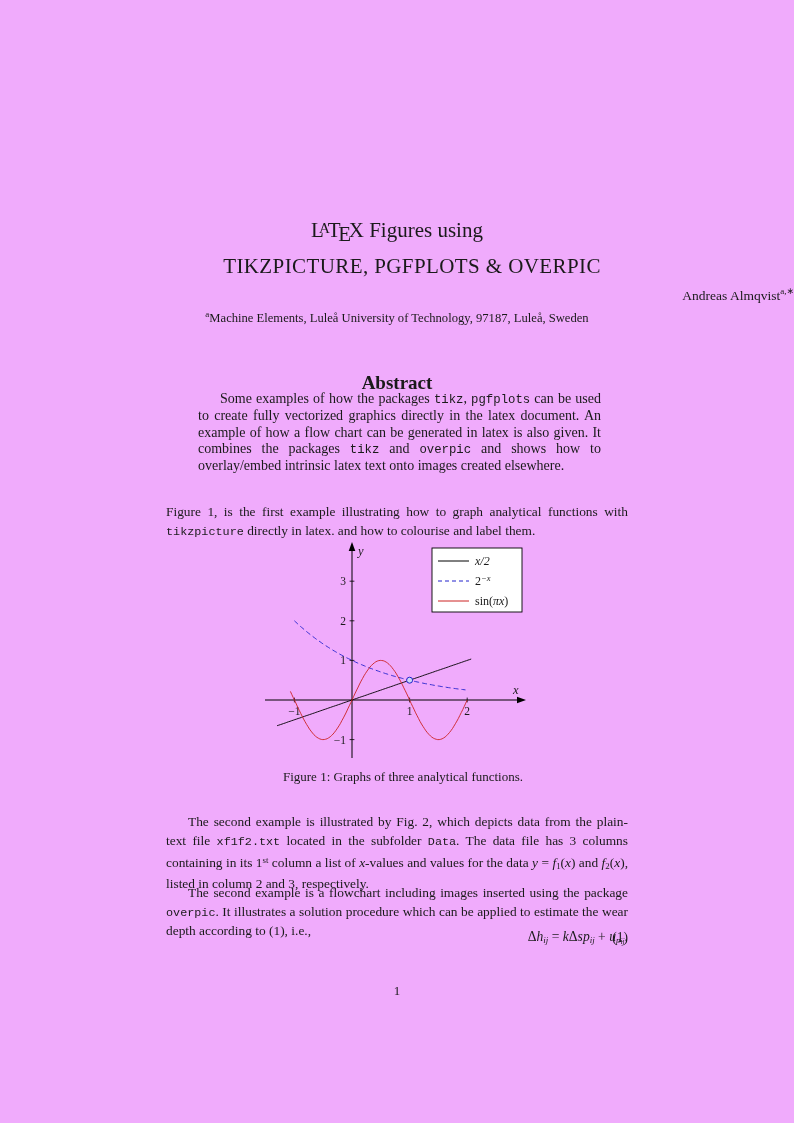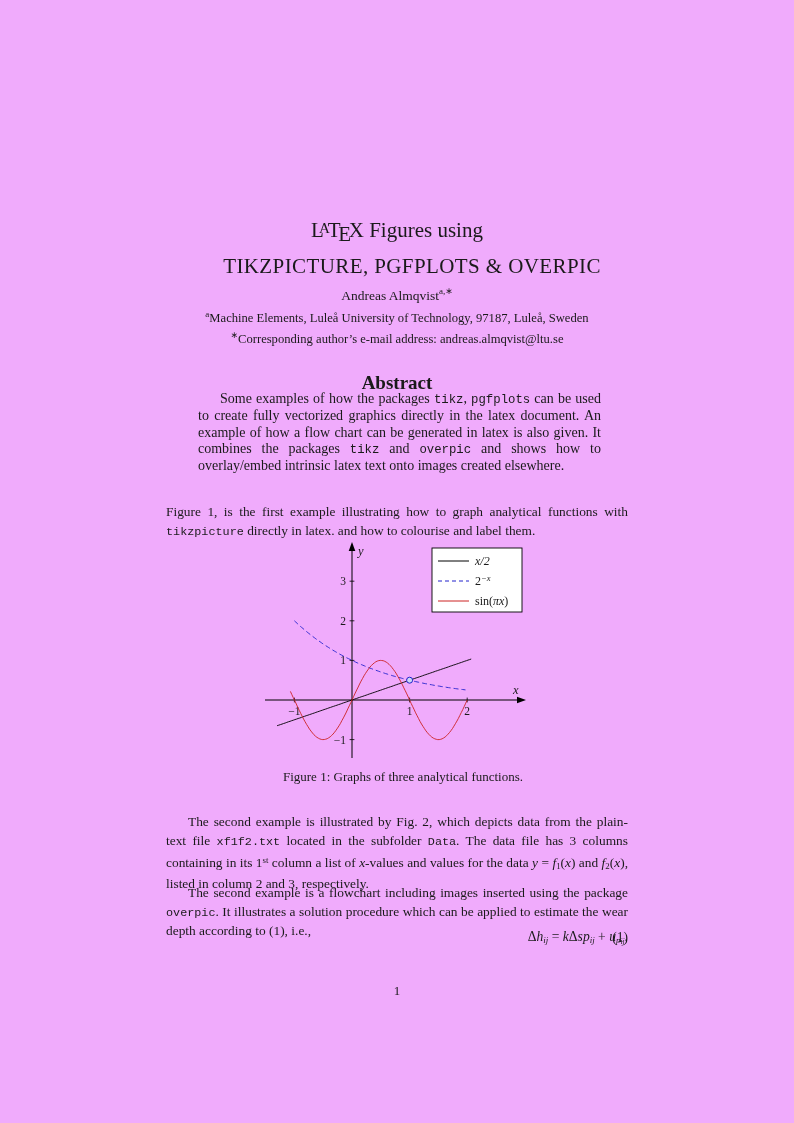--- a/index.html
+++ b/index.html
@@ -7,21 +7,21 @@
     position:relative; width:794px; height:1123px; background:#f0abfc;
     font-family:"Liberation Serif", serif; color:#1a1a1a; overflow:hidden;
   }
   
   .title-block { position:absolute; top:212px; left:0; right:0; text-align:center; }
   .tline { font-size:21px; line-height:32px; }
   .tline2 { letter-spacing:0.4px;padding-left:30px; }
   .latex-logo .lga { font-size:0.72em; vertical-align:0.24em; margin-left:-0.33em; margin-right:-0.14em; }
   .latex-logo .lge { vertical-align:-0.21em; margin-left:-0.11em; margin-right:-0.11em; }
   
-  .author-name { position:absolute; top:286px; left:0; right:0; text-align:center; font-size:13.5px; }
+  .author-name { position:absolute; top:286px; left:0; right:0; text-align:right; font-size:13.5px; }
   .author-aff  { position:absolute; top:309px; left:0; right:0; text-align:center; font-size:12.6px; }
   .author-mail { position:absolute; top:330px; left:0; right:0; text-align:center; font-size:12.6px; }
   sup.marker { font-size:9px; vertical-align:super; }
   
   .abstract-heading { position:absolute; top:372px; left:0; right:0; text-align:center;
                       font-weight:bold; font-size:19px; }
   .abstract-body { position:absolute; top:391px; left:198px; width:403px;
                    font-size:14px; line-height:16.3px; text-align:justify; text-indent:22px; }
   
   .para { position:absolute; left:166px; width:462px; font-size:13.4px; line-height:18.2px; text-align:justify; }
@@ -59,23 +59,20 @@
       <span class="latex-logo"><span>L</span><span class="lga">A</span><span>T</span><span class="lge">E</span><span>X</span></span><span> Figures using</span>
     </div>
     <div class="tline tline2">TIKZPICTURE, PGFPLOTS &amp; OVERPIC</div>
   </div>
 
   <div class="author-name">
     <span>Andreas Almqvist</span><sup class="marker">a,∗</sup>
   </div>
   <div class="author-aff">
     <sup class="marker">a</sup><span>Machine Elements, Luleå University of Technology, 97187, Luleå, Sweden</span>
-  </div>
-  <div class="author-mail">
-    <sup class="marker">∗</sup><span>Corresponding author’s e-mail address: andreas.almqvist@ltu.se</span>
   </div>
 
   <div class="abstract-heading">Abstract</div>
   <div class="abstract-body"><span class="seg-plain">Some examples of how the packages </span><span class="seg-mono">tikz</span><span class="seg-plain">, </span><span class="seg-mono">pgfplots</span><span class="seg-plain"> can be used to create fully vectorized graphics directly in the latex document. An example of how a flow chart can be generated in latex is also given. It combines the packages </span><span class="seg-mono">tikz</span><span class="seg-plain"> and </span><span class="seg-mono">overpic</span><span class="seg-plain"> and shows how to overlay/embed intrinsic latex text onto images created elsewhere.</span></div>
 
   <p class="para p1"><span class="seg-plain">Figure 1, is the first example illustrating how to graph analytical functions with </span><span class="seg-mono">tikzpicture</span><span class="seg-plain"> directly in latex. and how to colourise and label them.</span></p>
 
   <div class="figure">
     <svg viewBox="0 0 270 232" xmlns="http://www.w3.org/2000/svg">
         <line x1="2" y1="162" x2="256" y2="162" stroke="#000" stroke-width="1"></line>

